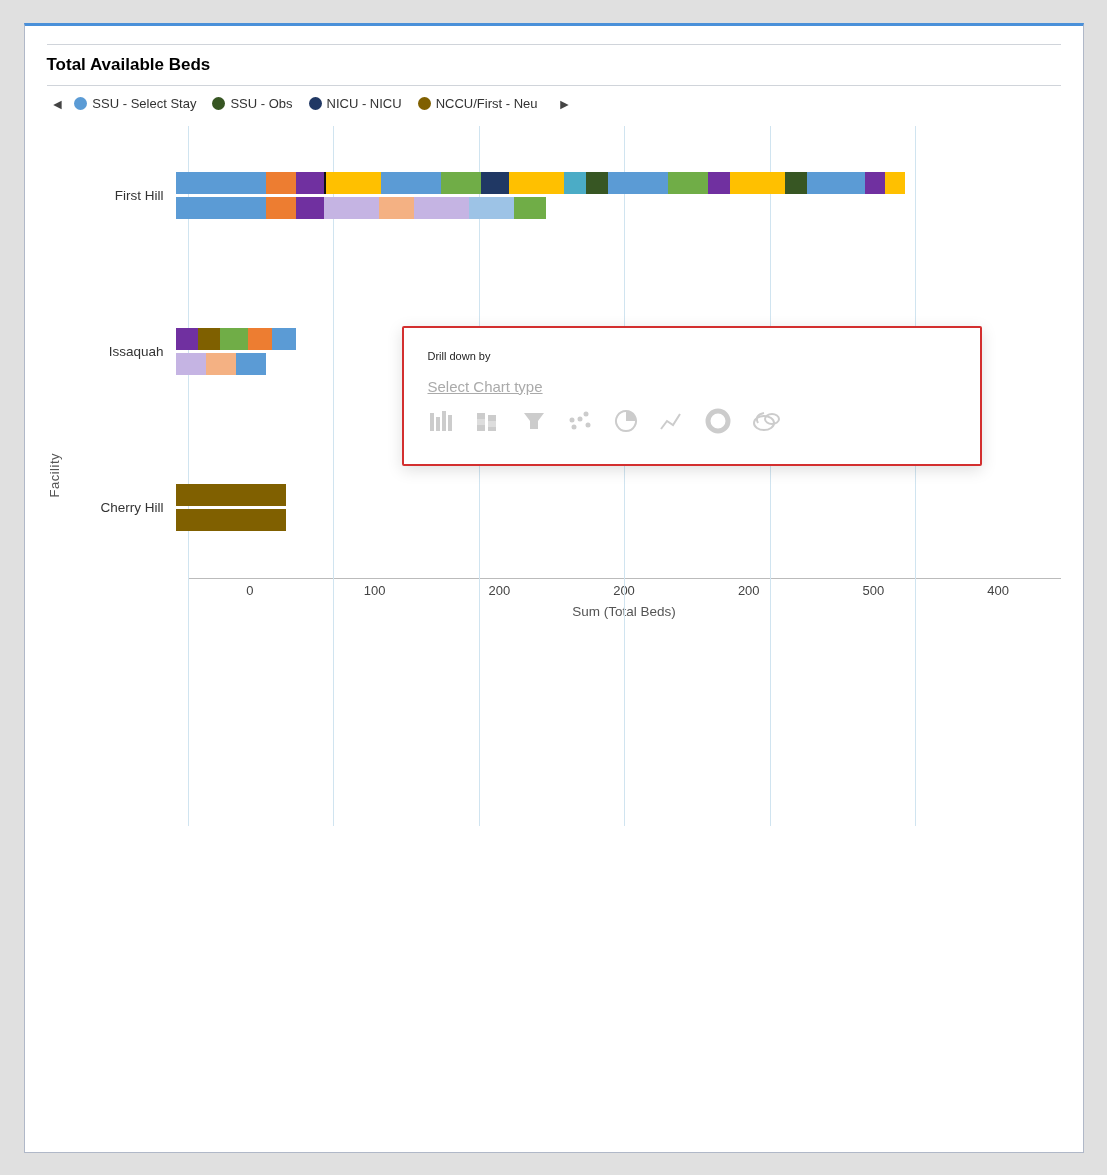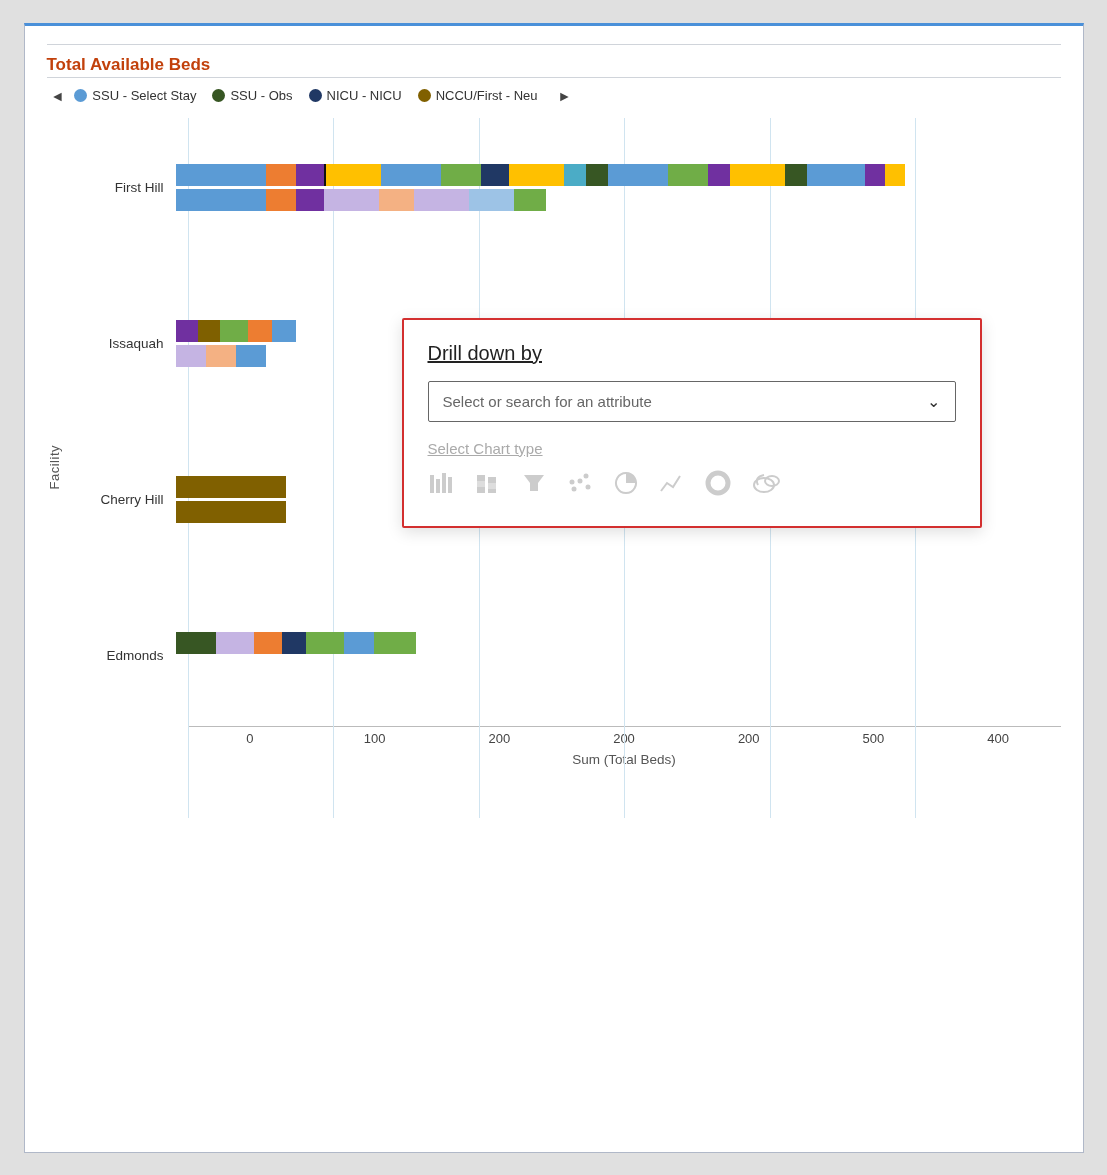--- a/index.html
+++ b/index.html
@@ -45,22 +45,22 @@
       padding: 2px 4px;
     }
     .divider {
       border: none;
       border-top: 1.5px solid #d0d4da;
       margin-bottom: 10px;
     }
     .section-title {
       font-size: 17px;
       font-weight: 700;
-      color: #c2410c;
-      margin-bottom: 2px;
+      color: #000000;
+      margin-bottom: 10px;
     }
     .legend-row {
       display: flex;
       align-items: center;
       gap: 6px;
       margin-bottom: 14px;
       font-size: 13px;
       color: #333;
     }
     .legend-arrow {
@@ -181,25 +181,24 @@
       border: 2.5px solid #d32f2f;
       border-radius: 2px;
       padding: 22px 24px 22px 24px;
       z-index: 10;
       left: 355px;
       top: 200px;
       width: 580px;
       box-shadow: 0 4px 16px rgba(0,0,0,0.13);
     }
     .drill-title {
-      font-size: 20px;
+      font-size: 11px;
       font-weight: 400;
       color: #222;
       margin-bottom: 16px;
-      text-decoration: underline;
     }
     .drill-dropdown {
       display: flex;
       align-items: center;
       justify-content: space-between;
       border: 1.5px solid #666;
       padding: 10px 14px;
       border-radius: 2px;
       cursor: pointer;
       background: #fff;
@@ -360,59 +359,38 @@
               <div class="bar-group" style="width:110px;height:22px;">
                 <div class="bar-seg" style="width:110px;background:#806000;"></div>
               </div>
               <div class="bar-group" style="width:110px;height:22px;">
                 <div class="bar-seg" style="width:110px;background:#806000;"></div>
               </div>
             </div>
           </div>
         </div>
 
-        <div class="bar-row">
-          <div class="bar-label">Edmonds</div>
-          <div class="bar-track">
-            <div style="display:flex;flex-direction:column;gap:3px;width:100%;">
-              <div class="bar-group" style="width:240px;height:22px;">
-                <div class="bar-seg seg-darkgreen" style="width:40px;"></div>
-                <div class="bar-seg seg-lavender" style="width:38px;"></div>
-                <div class="bar-seg seg-orange" style="width:28px;"></div>
-                <div class="bar-seg seg-darkblue" style="width:24px;"></div>
-                <div class="bar-seg seg-green" style="width:38px;"></div>
-                <div class="bar-seg seg-blue" style="width:30px;"></div>
-                <div class="bar-seg seg-green" style="width:42px;"></div>
-              </div>
-              <div class="bar-group" style="width:0px;height:22px;"></div>
-            </div>
-          </div>
-        </div>
 
       </div>
 
       <div class="x-axis"></div>
       <div class="x-ticks">
         <div class="x-tick">0</div>
         <div class="x-tick">100</div>
         <div class="x-tick">200</div>
         <div class="x-tick">200</div>
         <div class="x-tick">200</div>
         <div class="x-tick">500</div>
         <div class="x-tick">400</div>
       </div>
       <div class="x-axis-label">Sum (Total Beds)</div>
     </div>
 
     <div class="drill-popup">
       <div class="drill-title">Drill down by</div>
-      <div class="drill-dropdown">
-        <span class="drill-dropdown-text">Select or search for an attribute</span>
-        <span class="drill-dropdown-arrow">⌄</span>
-      </div>
       <div class="drill-chart-type-label">Select Chart type</div>
       <div class="drill-chart-icons">
 
         <span class="chart-type-icon" title="Bar chart">
           <svg width="28" height="28" viewBox="0 0 28 28" fill="none">
             <rect x="2" y="6" width="4" height="18" fill="#ccc"></rect>
             <rect x="8" y="10" width="4" height="14" fill="#ccc"></rect>
             <rect x="14" y="4" width="4" height="20" fill="#ccc"></rect>
             <rect x="20" y="8" width="4" height="16" fill="#ccc"></rect>
           </svg>

